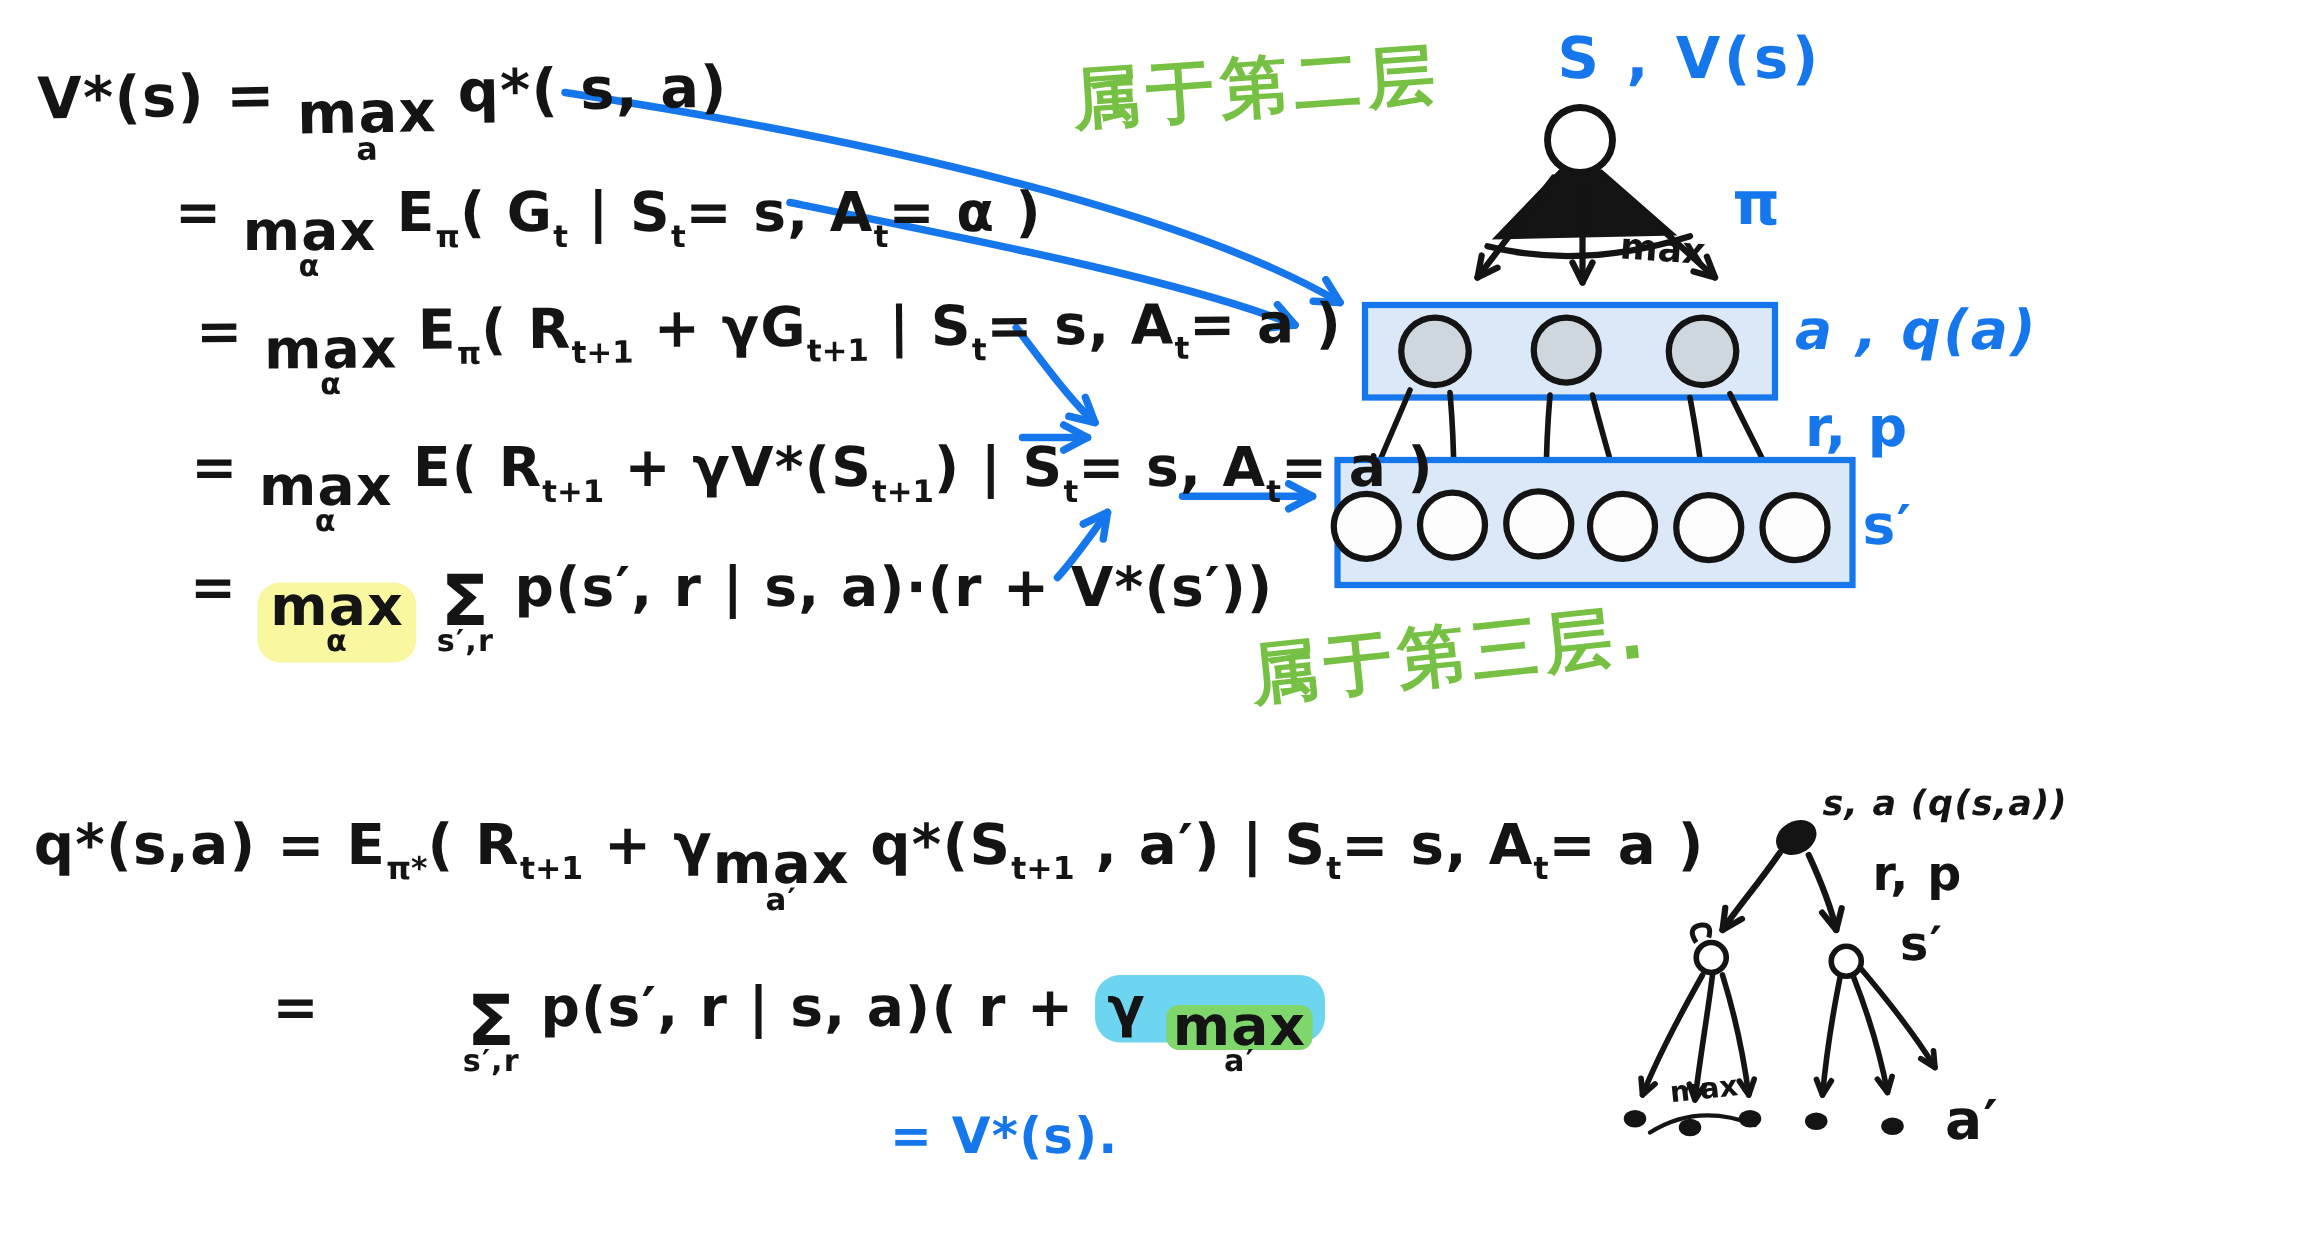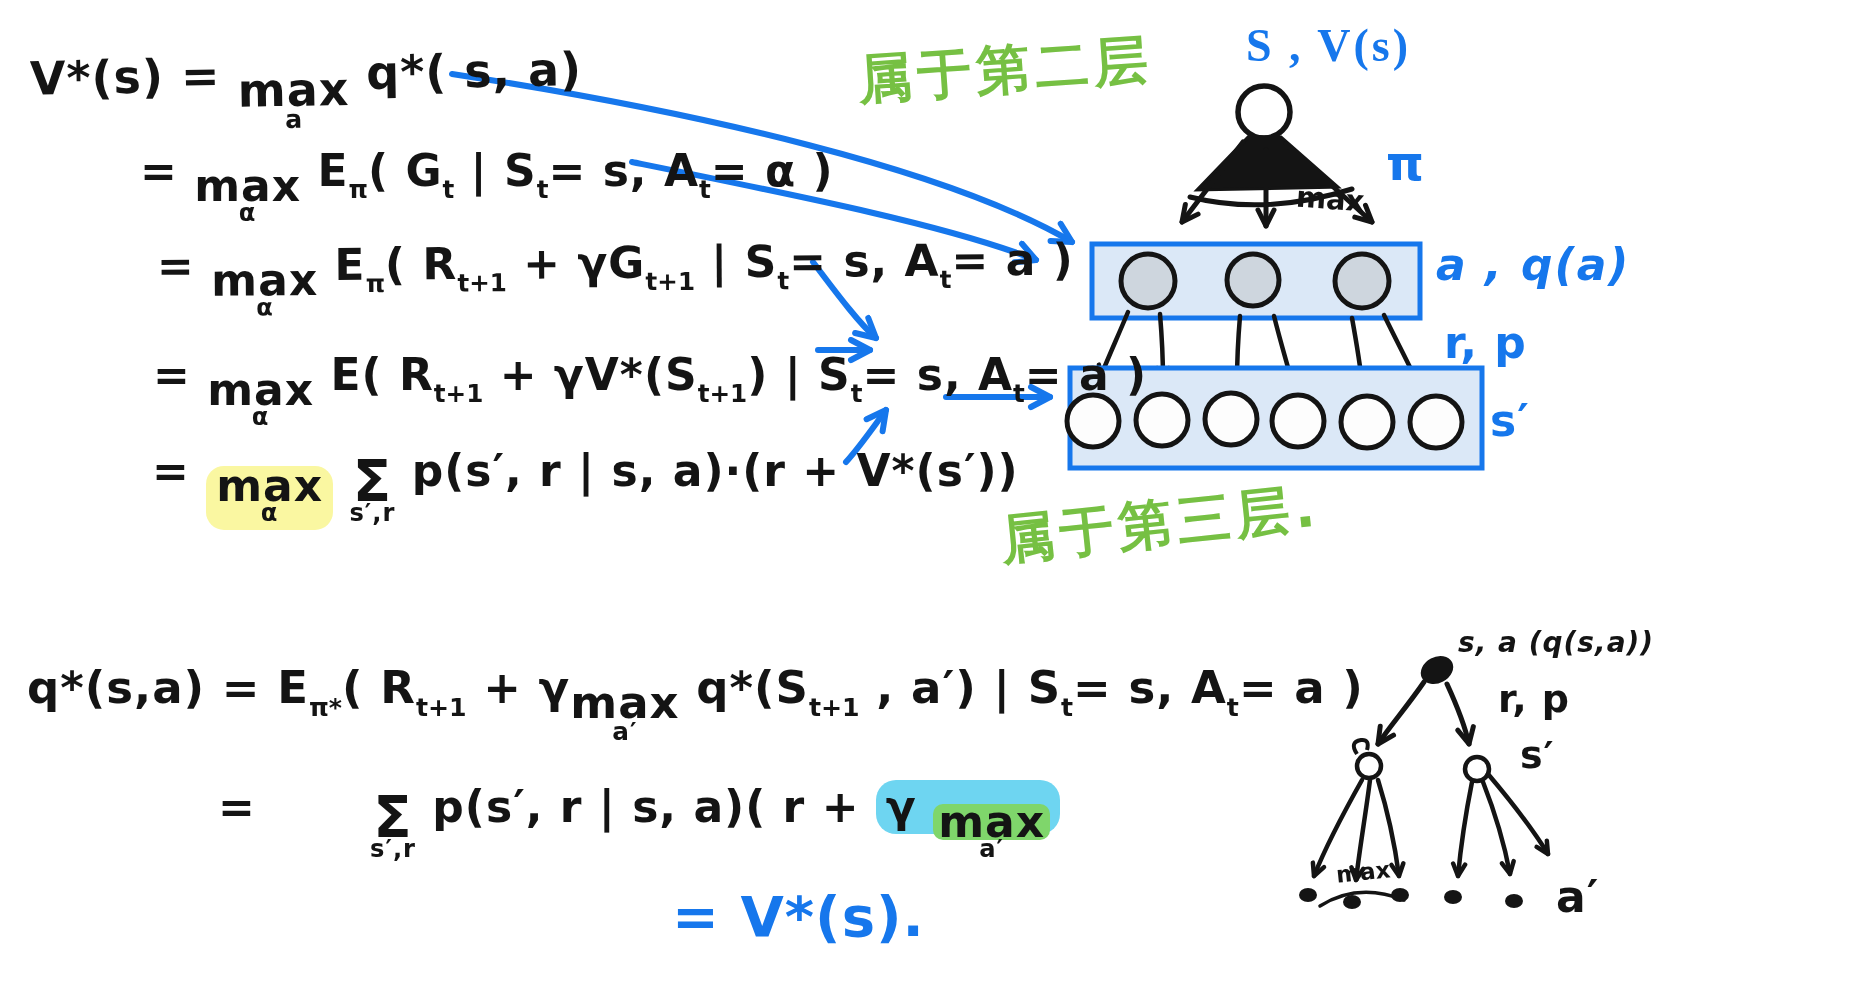--- a/index.html
+++ b/index.html
@@ -15,25 +15,25 @@
   .stk.big .t{font-size:1.28em;line-height:.8;}
   .hl-yellow{background:#faf7a1;border-radius:18px;padding:2px 10px 6px;}
   .hl-cyan{background:#6ed5f1;border-radius:20px;padding:1px 10px 2px;}
   .hl-green{background:#7fd66b;border-radius:10px;padding:0 5px;}
   
   .eq1{left:30px;top:50px;font-size:46px;transform:rotate(-1deg);}
   .eq2{left:140px;top:148px;font-size:44px;}
   .eq3{left:157px;top:240px;font-size:44px;transform:rotate(-.4deg);}
   .eq4{left:153px;top:352px;font-size:44px;}
   .eq5{left:152px;top:444px;font-size:44px;}
-  .eq6{left:27px;top:652px;font-size:45px;margin-top:12px;}
+  .eq6{left:27px;top:652px;font-size:45px;}
   .eq7{left:218px;top:780px;font-size:44px;}
-  .eq8{left:672px;top:888px;font-size:56px;}
+  .eq8{left:712px;top:888px;font-size:40px;}
   
-  .l-svs{left:1246px;top:22px;font-size:46px;letter-spacing:3px;font-family:Liberation Serif, serif;}
+  .l-svs{left:1246px;top:22px;font-size:46px;letter-spacing:3px;}
   .l-pi{left:1386px;top:138px;font-size:48px;}
   .l-maxtop{left:1296px;top:184px;font-size:29px;transform:rotate(4deg);letter-spacing:0;}
   .l-aqa{left:1436px;top:242px;font-size:44px;letter-spacing:2px;font-style:italic;}
   .l-rp{left:1444px;top:320px;font-size:44px;}
   .l-sp{left:1490px;top:398px;font-size:44px;}
   .l-green2{left:858px;top:42px;font-size:54px;transform:rotate(-4deg);letter-spacing:5px;}
   .l-green3{left:1000px;top:496px;font-size:54px;transform:rotate(-6deg);letter-spacing:5px;}
   .l-root{left:1458px;top:628px;font-size:28px;font-style:italic;}
   .l-rp2{left:1498px;top:680px;font-size:38px;}
   .l-sp2{left:1520px;top:736px;font-size:38px;}

